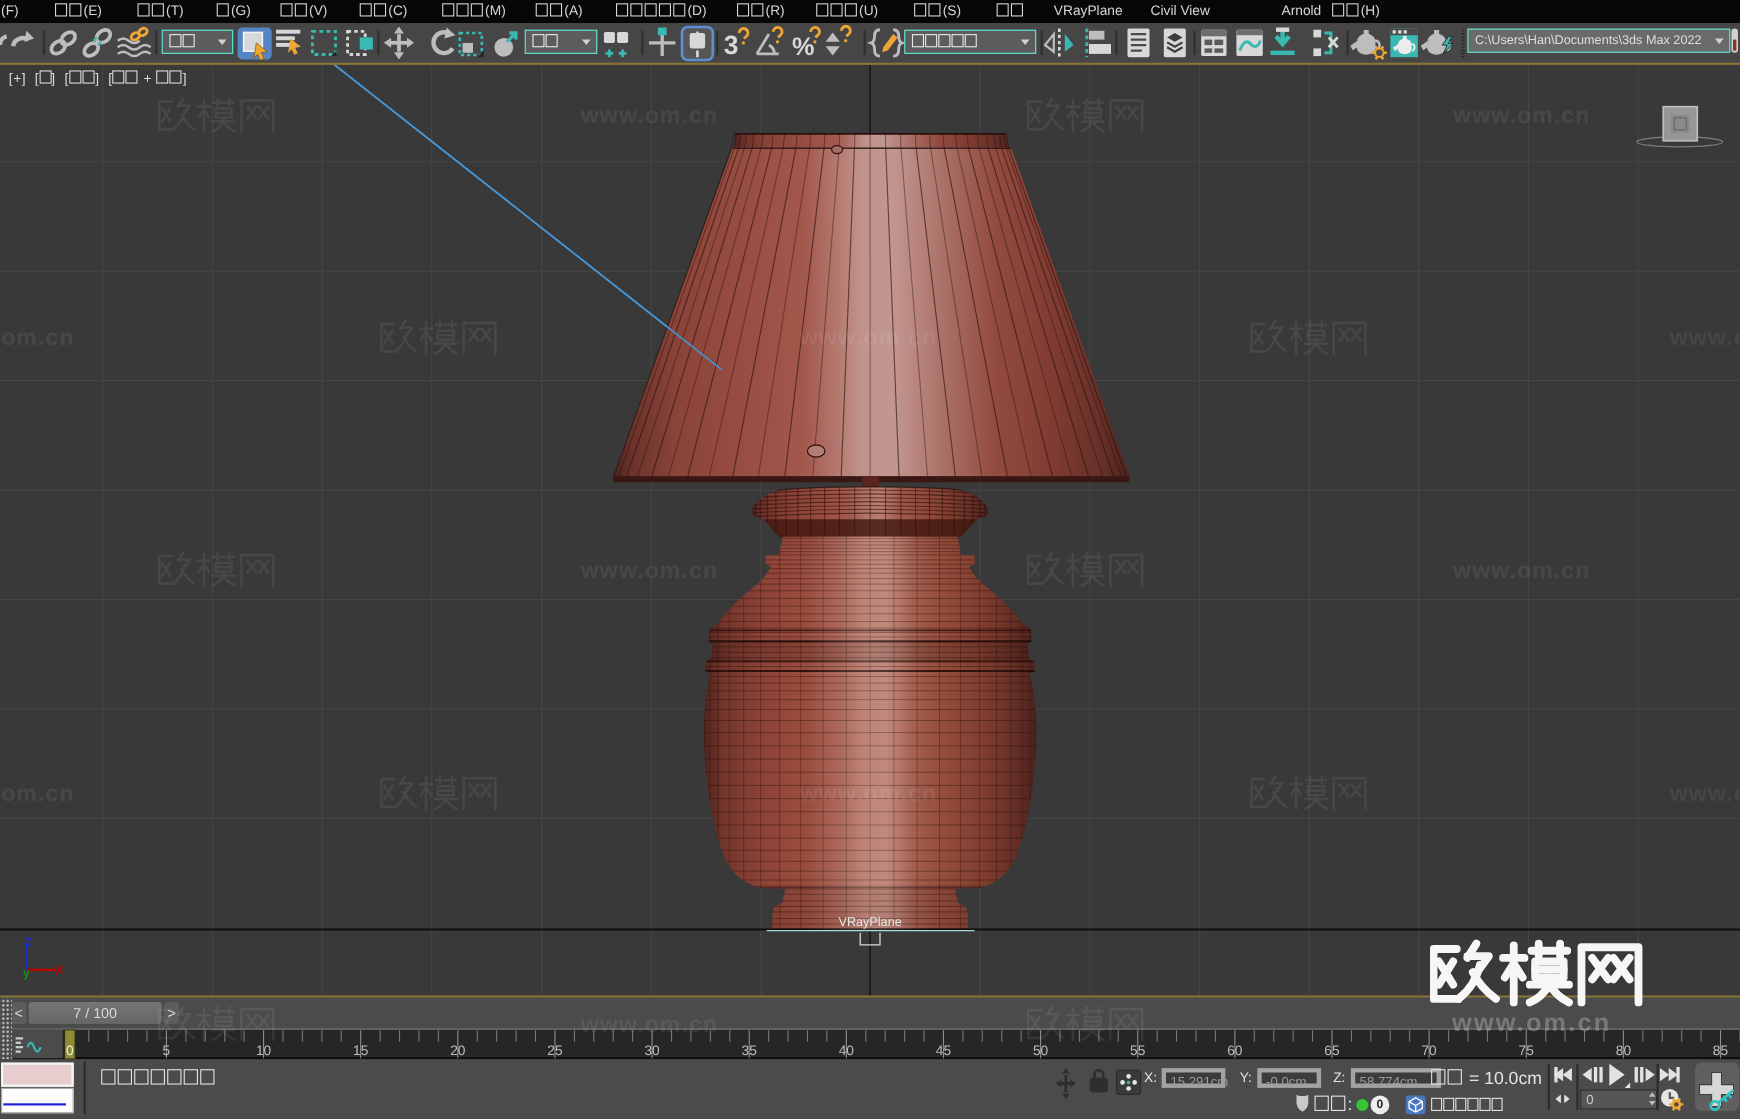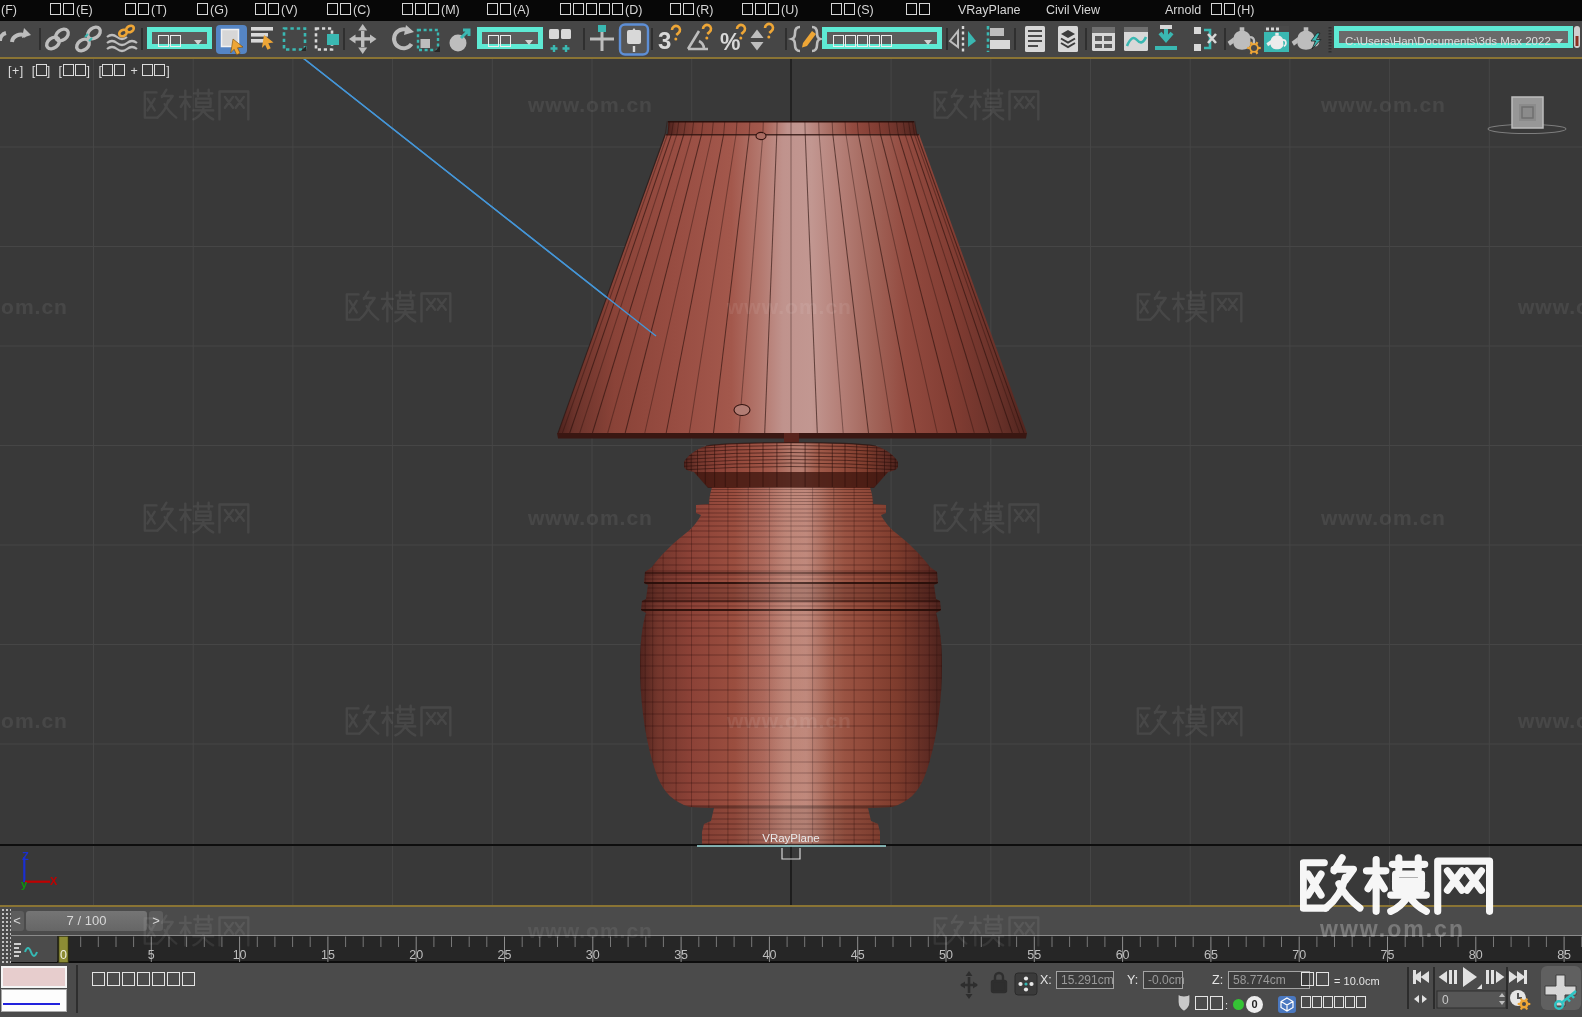--- a/index.html
+++ b/index.html
@@ -1,30 +1,30 @@
 <!DOCTYPE html>
 <html><head><meta charset="utf-8"><style>
 *{margin:0;padding:0;box-sizing:border-box}
 html,body{width:1582px;height:1017px;overflow:hidden;background:#464646;font-family:"Liberation Sans",sans-serif;position:relative}
 i.t{display:inline-block;border:1px solid currentColor;vertical-align:-1px}
 .abs{position:absolute}
 .menubar{position:absolute;left:0;top:0;width:1582px;height:21px;background:#070707}
 .mi{position:absolute;top:3px;font-size:12.5px;color:#d6d6d6;white-space:nowrap}
 .toolbar{position:absolute;left:0;top:21px;width:1582px;height:36px;background:#464646}
-.dd{position:absolute;background:#5c5c5c;border:5px solid #5eead4;color:#ececec;font-size:12px;height:22px;line-height:20px;padding-left:6px}
+.dd{position:absolute;background:#5c5c5c;border:1px solid #5eead4;color:#ececec;font-size:12px;height:22px;line-height:20px;padding-left:6px}
 .dd .ar{position:absolute;right:5px;top:8px;width:0;height:0;border-left:4px solid transparent;border-right:4px solid transparent;border-top:5px solid #d0d0d0}
 .viewport{position:absolute;left:0;top:58px;width:1582px;height:847px;background:#393939}
 .vplabel{position:absolute;left:8px;top:64px;font-size:12.5px;color:#dcdcdc;letter-spacing:0.5px}
 .oliv{position:absolute;left:0;width:1582px;height:2px;background:#8a7434}
 .sliderrow{position:absolute;left:0;top:907px;width:1582px;height:28px;background:#4b4b4b}
 .btn{position:absolute;background:#5d5d5d;border-radius:3px;color:#d8d8d8;text-align:center;font-size:13px}
 .rulerwrap{position:absolute;left:0;top:935px;width:1582px;height:28px;background:#262626;border-top:1px solid #8a8a8a;border-bottom:2px solid #0d0d0d}
 .statusbar{position:absolute;left:0;top:963px;width:1582px;height:54px;background:#4b4b4b}
-.st{position:absolute;font-size:11px;color:#e4e4e4;white-space:nowrap}
-.fld{position:absolute;background:#3c3c3c;border:1px solid #a3a3a3;color:#9a9a9a;font-size:12px;height:18px;line-height:16px;padding-left:4px}
+.st{position:absolute;font-size:16px;color:#e4e4e4;white-space:nowrap}
+.fld{position:absolute;background:#3c3c3c;border:4px solid #a3a3a3;color:#9a9a9a;font-size:12px;height:18px;line-height:16px;padding-left:4px}
 .grip{position:absolute;left:0;top:907px;width:11px;height:56px;background:#4b4b4b;background-image:radial-gradient(#c2c2c2 1px,transparent 1.2px);background-size:4px 4px;background-position:1px 1px}
 svg{position:absolute;display:block}
 </style></head><body>
 <div class="menubar">
     <span class="mi" style="left:1px">(F)</span>
     <span class="mi" style="left:50px"><i class="t" style="width:11px;height:12px;margin-right:2px"></i><i class="t" style="width:11px;height:12px;margin-right:2px"></i>(E)</span>
     <span class="mi" style="left:125px"><i class="t" style="width:11px;height:12px;margin-right:2px"></i><i class="t" style="width:11px;height:12px;margin-right:2px"></i>(T)</span>
     <span class="mi" style="left:197px"><i class="t" style="width:11px;height:12px;margin-right:2px"></i>(G)</span>
     <span class="mi" style="left:255px"><i class="t" style="width:11px;height:12px;margin-right:2px"></i><i class="t" style="width:11px;height:12px;margin-right:2px"></i>(V)</span>
     <span class="mi" style="left:327px"><i class="t" style="width:11px;height:12px;margin-right:2px"></i><i class="t" style="width:11px;height:12px;margin-right:2px"></i>(C)</span>
@@ -641,21 +641,21 @@
 <div class="statusbar"></div>
 <div class="abs" style="left:1px;top:966px;width:66px;height:22px;background:#e7cdcd;border:2px solid #f5f5f5"></div>
 <div class="abs" style="left:1px;top:989px;width:66px;height:23px;background:#fdfdfd;border:1px solid #aaa"></div>
 <div class="abs" style="left:3px;top:1003px;width:57px;height:2px;background:#2222dd"></div>
 <div class="abs" style="left:76px;top:965px;width:2px;height:48px;background:#2e2e2e"></div>
 <div class="st" style="left:92px;top:972px"><i class="t" style="width:13px;height:14px;margin-right:2px"></i><i class="t" style="width:13px;height:14px;margin-right:2px"></i><i class="t" style="width:13px;height:14px;margin-right:2px"></i><i class="t" style="width:13px;height:14px;margin-right:2px"></i><i class="t" style="width:13px;height:14px;margin-right:2px"></i><i class="t" style="width:13px;height:14px;margin-right:2px"></i><i class="t" style="width:13px;height:14px;margin-right:2px"></i></div>
 <div class="st" style="left:92px;top:1056px"><i class="t" style="width:13px;height:14px;margin-right:2px"></i><i class="t" style="width:13px;height:14px;margin-right:2px"></i><i class="t" style="width:13px;height:14px;margin-right:2px"></i><i class="t" style="width:13px;height:14px;margin-right:2px"></i>&nbsp;&nbsp;0:00:41</div>
 <div class="st" style="left:1040px;top:973px;font-size:12.5px">X:</div>
 <div class="fld" style="left:1056px;top:971px;width:58px">15.291cm</div>
 <div class="st" style="left:1127px;top:973px;font-size:12.5px">Y:</div>
-<div class="fld" style="left:1143px;top:971px;width:40px">-0.0cm</div>
+<div class="fld" style="left:1143px;top:971px;width:58px">-0.0cm</div>
 <div class="st" style="left:1212px;top:973px;font-size:12.5px">Z:</div>
 <div class="fld" style="left:1228px;top:971px;width:82px">58.774cm</div>
 <div class="st" style="left:1301px;top:972px"><i class="t" style="width:13px;height:14px;margin-right:2px"></i><i class="t" style="width:13px;height:14px;margin-right:2px"></i> = 10.0cm</div>
 <div class="st" style="left:1195px;top:996px"><i class="t" style="width:13px;height:14px;margin-right:2px"></i><i class="t" style="width:13px;height:14px;margin-right:2px"></i>:</div>
 <div class="abs" style="left:1233px;top:999px;width:11px;height:11px;border-radius:50%;background:#35c435"></div>
 <div class="abs" style="left:1246px;top:996px;width:17px;height:17px;border-radius:50%;background:#ededed;color:#222;font-size:11px;font-weight:bold;text-align:center;line-height:17px">0</div>
 <div class="abs" style="left:1278px;top:996px;width:18px;height:17px;background:#4a78c0;border-radius:3px"></div>
 <svg class="abs" style="left:1279px;top:997px" width="16" height="15">
     <path d="M8,1 L14,4.5 L14,10.5 L8,14 L2,10.5 L2,4.5 Z M2,4.5 L8,8 L14,4.5 M8,8 L8,14" stroke="#fff" stroke-width="1.2" fill="none"></path>
   </svg>

